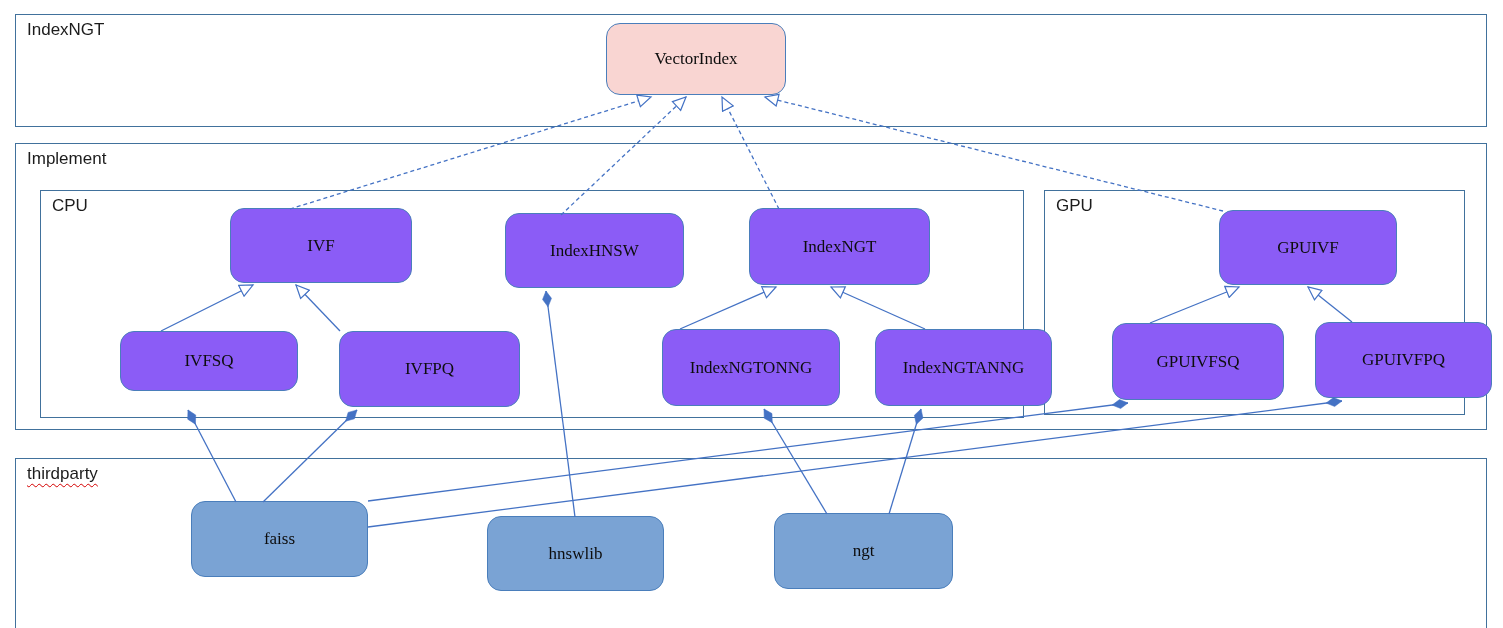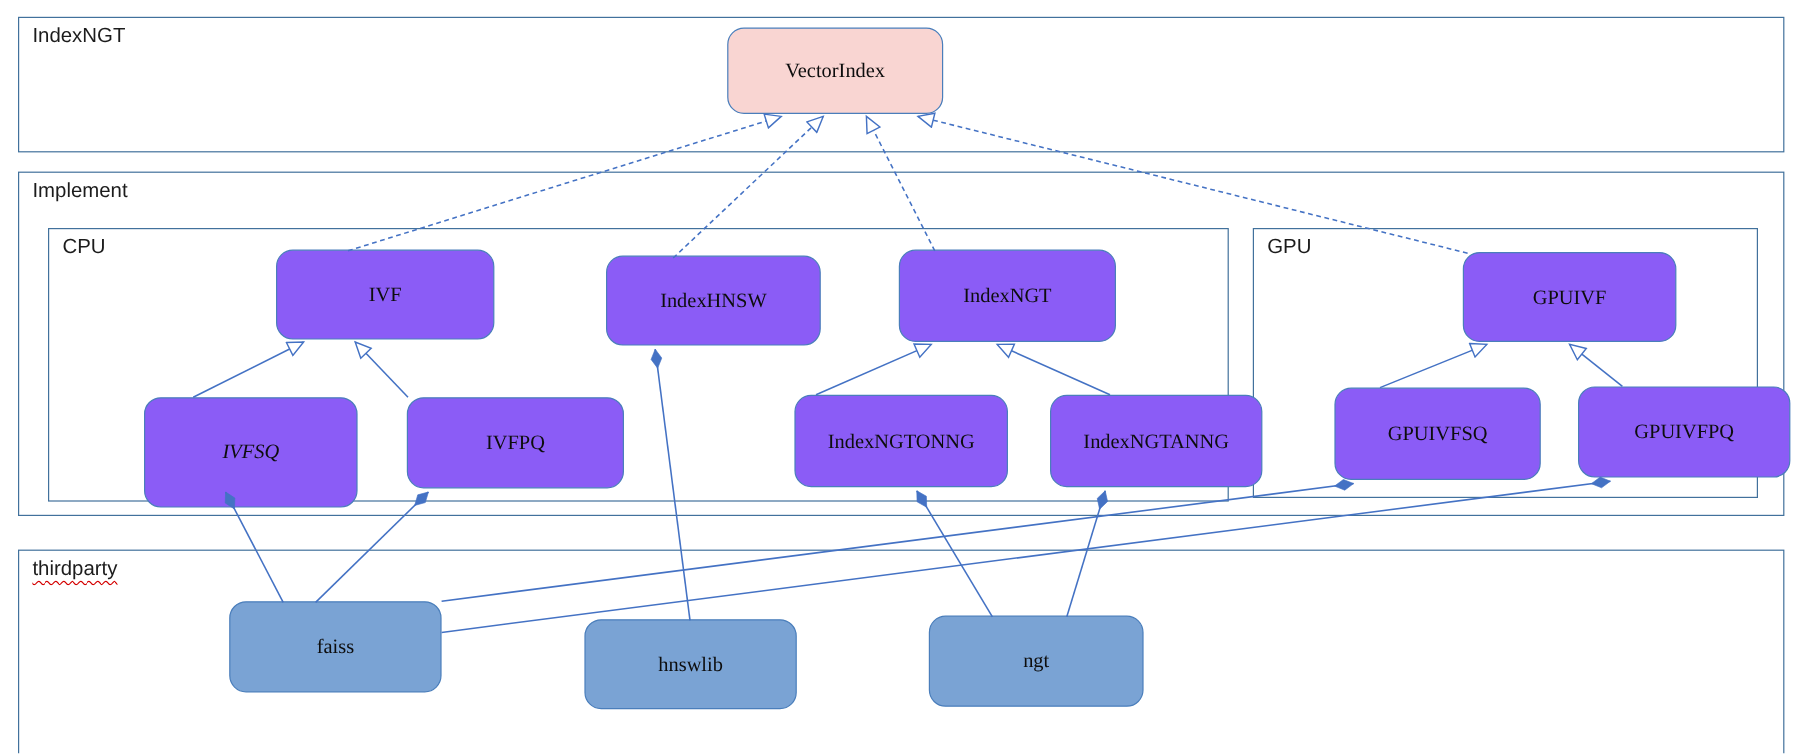--- a/index.html
+++ b/index.html
@@ -63,21 +63,21 @@
   </div>
 
   <div class="node node-green" style="left:458px;top:213px;width:179px;height:75px;">
     <span>IndexHNSW</span>
   </div>
 
   <div class="node node-green" style="left:702px;top:208px;width:181px;height:77px;">
     <span>IndexNGT</span>
   </div>
 
-  <div class="node node-green" style="left:73px;top:331px;width:178px;height:92px;font-style:italic;">
+  <div class="node node-green" style="left:73px;top:331px;width:178px;height:60px;">
     <span>IVFSQ</span>
   </div>
 
   <div class="node node-green" style="left:292px;top:331px;width:181px;height:76px;">
     <span>IVFPQ</span>
   </div>
 
   <div class="node node-green" style="left:615px;top:329px;width:178px;height:77px;">
     <span>IndexNGTONNG</span>
   </div>

